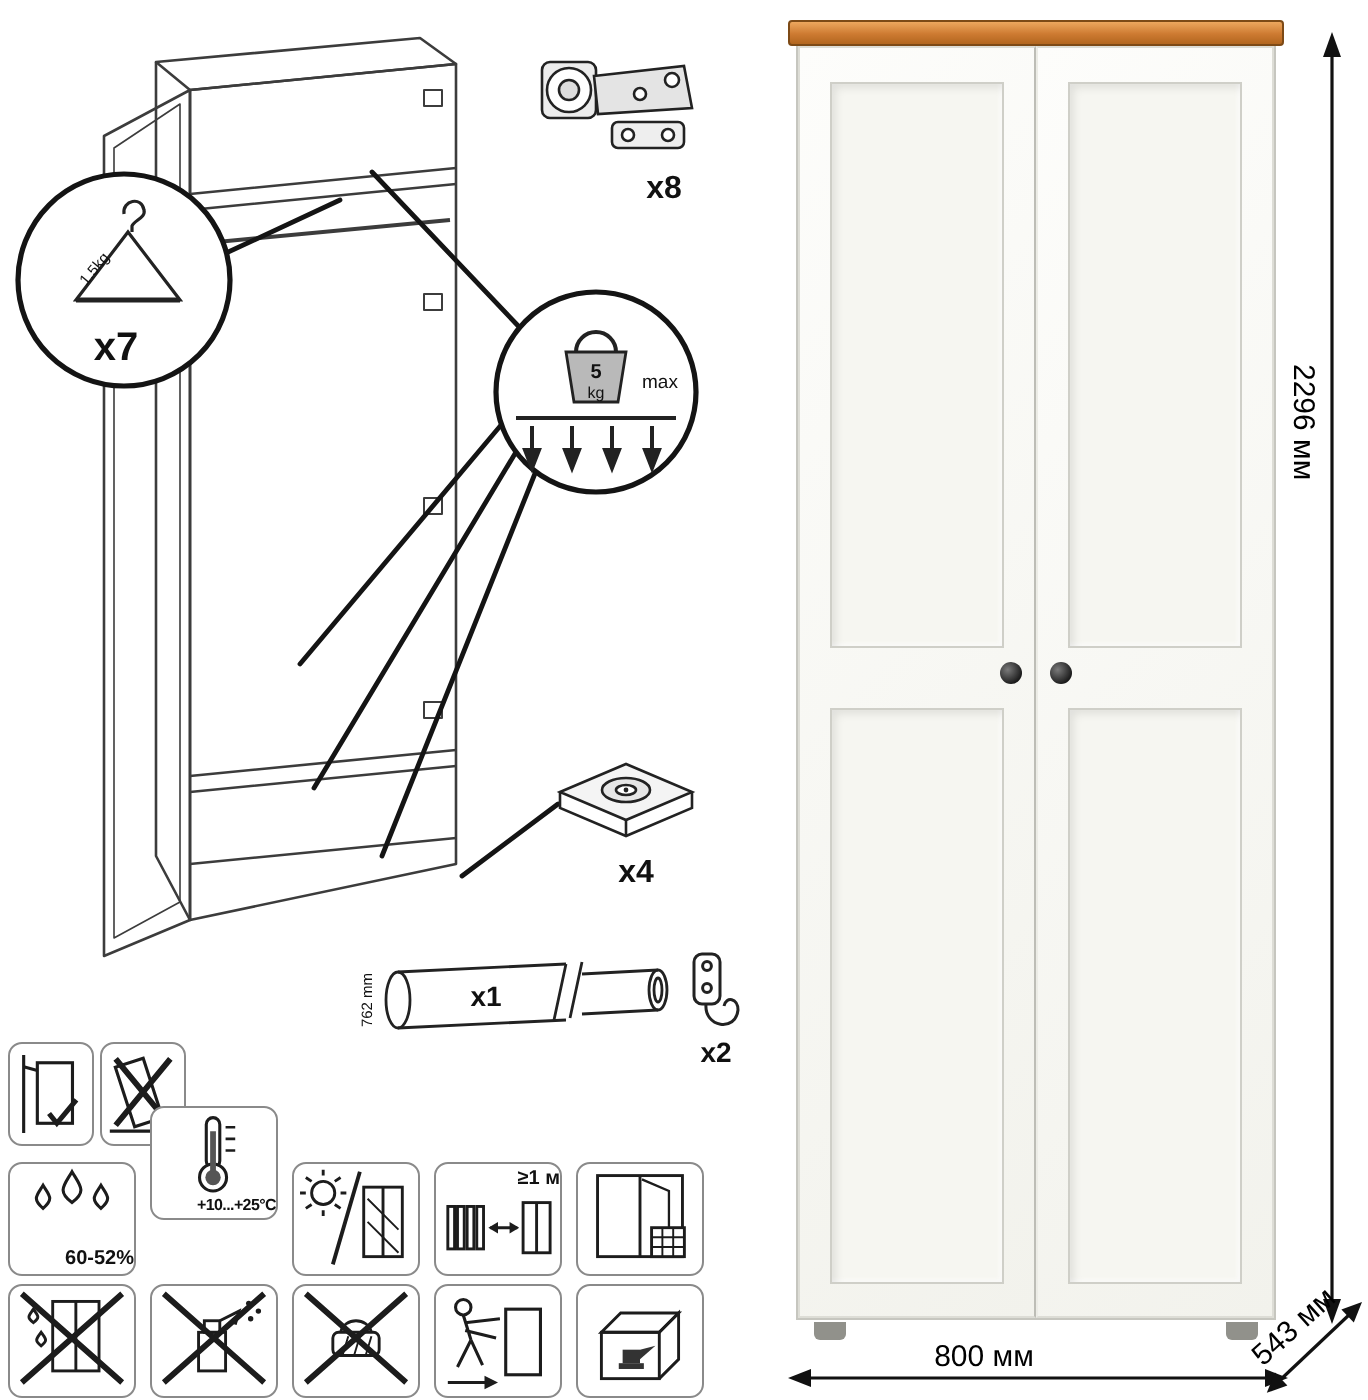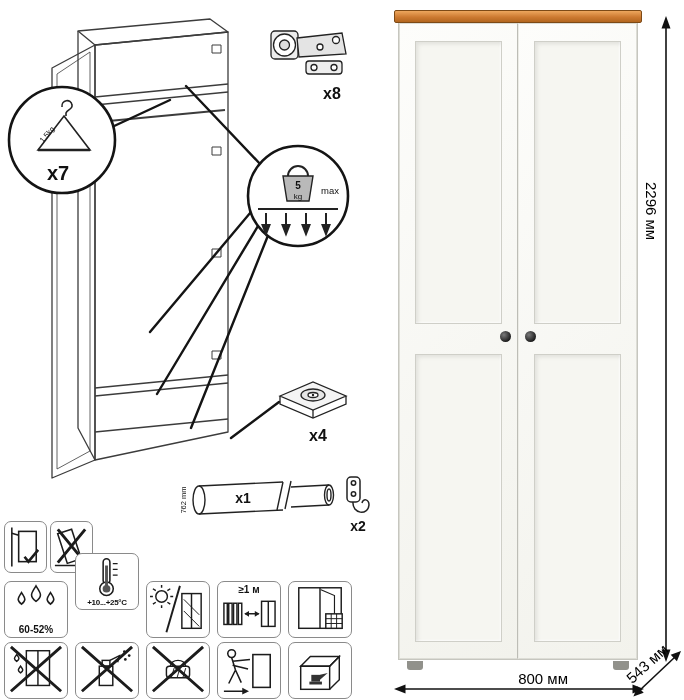--- a/index.html
+++ b/index.html
@@ -7,21 +7,21 @@
   body{font-family:"Liberation Sans",sans-serif;color:#111}
   .page{position:relative;width:684px;height:700px;background:#ffffff;overflow:hidden}
   svg text{font-family:"Liberation Sans",sans-serif}
 
   
   .diagram{position:absolute;left:0;top:0;width:380px;height:545px}
 
   
   .cell{position:absolute;background:#fff;border:1.5px solid #8a8a8a;border-radius:7px;overflow:hidden}
   .cell svg{position:absolute;left:0;top:0;width:100%;height:100%}
-  .cell .cell-label{position:absolute;left:0;right:0;bottom:2px;text-align:center;font-weight:bold;font-size:10px;color:#111}
+  .cell .cell-label{position:absolute;left:0;right:0;bottom:2px;text-align:right;font-weight:bold;font-size:10px;color:#111}
   .cell .cell-label.top{bottom:auto;top:2px}
   .cell .cell-label.small{font-size:8px;letter-spacing:-0.3px}
   .r1{width:43px;height:52px}
   .r2{width:64px;height:57px}
 
   
   .wardrobe{position:absolute;left:398px;top:10px;width:240px;height:660px}
   .trim{position:absolute;left:-4px;right:-4px;top:0;height:13px;
         background:linear-gradient(#eda75e,#cd7a31 55%,#b2661f);
         border:1px solid #7d4a16;border-radius:2px;z-index:2}
@@ -38,21 +38,21 @@
         background:radial-gradient(circle at 35% 35%,#7a7a7a,#1b1b1b 72%);z-index:3}
   .door-left .knob{right:6px}
   .door-right .knob{left:6px}
   .foot{position:absolute;bottom:0;width:16px;height:9px;background:#91918b;border-radius:0 0 3px 3px}
   .foot-l{left:9px}.foot-r{right:9px}
 
   
   .annot{position:absolute;left:0;top:0;width:684px;height:700px;z-index:5;pointer-events:none}
   .dim{position:absolute;font-size:15px;color:#000;z-index:6;white-space:nowrap}
   .dim-h{left:643px;top:182px;writing-mode:vertical-rl}
-  .dim-w{left:448px;top:670px;width:120px;text-align:right}
+  .dim-w{left:432px;top:670px;width:120px;text-align:center}
   .dim-d{left:612px;top:655px;width:70px;text-align:center;transform:rotate(-42deg)}
 </style>
 </head>
 <body>
 
 <div class="page">
 
   <svg class="diagram" viewBox="0 0 380 545">
 
     <g stroke="#3c3c3c" fill="none" stroke-width="1.3" stroke-linejoin="round">

